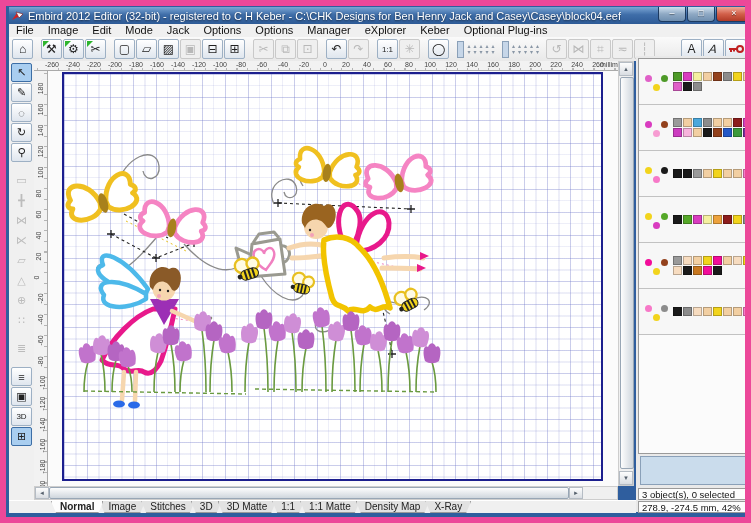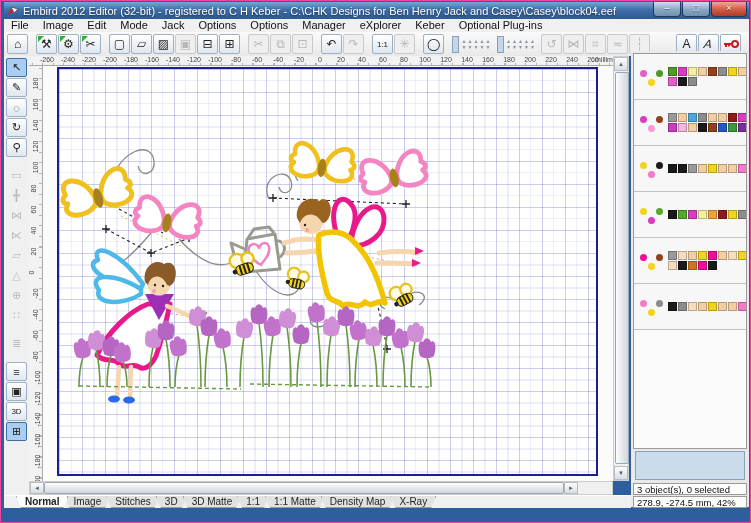--- a/index.html
+++ b/index.html
@@ -1,21 +1,21 @@
 <!DOCTYPE html>
 <html><head>
 <meta charset="utf-8">
 <style>
   html,body{margin:0;padding:0;background:#555;}
   *{box-sizing:border-box;}
   .window{
     position:relative;width:751px;height:523px;
     background:#2f5e9e;
     font-family:"Liberation Sans","DejaVu Sans",sans-serif;
-    overflow:hidden;border:1px solid #ec4899;
+    overflow:hidden;border:6px solid #ec4899;
   }
   
   .titlebar{position:absolute;left:3px;top:1px;width:745px;height:17px;
     display:flex;align-items:center;
     background:linear-gradient(#7ba6d4,#3f6ea9 45%,#2d5a96);
     color:#fff;font-size:11px;white-space:nowrap;overflow:hidden;}
   .titlebar .appicon{width:13px;height:12px;margin:0 4px 0 2px;flex:none;}
   .title-text{text-shadow:0 1px 2px rgba(0,0,0,.6);overflow:hidden;text-overflow:ellipsis;}
   .win-controls{position:absolute;right:2px;top:0;display:flex;}
   .win-btn{width:28px;height:15px;margin-left:1px;border:1px solid #1c3a60;border-top:none;
@@ -79,21 +79,21 @@
     font-size:6px;display:flex;align-items:center;justify-content:center;}
   .vscroll .sb-btn{width:14px;height:14px;}
   .vscroll .thumb{position:absolute;left:1px;top:15px;width:14px;height:392px;
     background:linear-gradient(to right,#fdfdfd,#cfd6dd);border:1px solid #98a6b5;border-radius:2px;}
   .vscroll .sb-btn.down{position:absolute;bottom:0;left:0;}
   .hscroll .sb-btn{width:14px;height:12px;}
   .hscroll .thumb{width:520px;height:12px;background:linear-gradient(#fdfdfd,#cfd6dd);
     border:1px solid #98a6b5;border-radius:2px;}
   
   .tabs{position:absolute;left:3px;top:494px;width:627px;height:13px;background:#f0f0f0;
-    display:flex;align-items:stretch;padding-left:16px;font-size:10px;color:#222;border-top:1px solid #fff;}
+    display:flex;align-items:stretch;padding-left:46px;font-size:10px;color:#222;border-top:1px solid #fff;}
   .tab{padding:0 8px;line-height:12px;background:#e2e2e2;border:1px solid #9a9a9a;border-top:none;
     clip-path:polygon(0 0,100% 0,calc(100% - 5px) 100%,5px 100%);margin-left:-4px;}
   .tab.active{background:#fdfdfd;font-weight:bold;z-index:2;}
   
   .rightpanel{position:absolute;left:630px;top:50px;width:118px;height:456px;background:#e9e9e9;}
   .objlist{position:absolute;left:2px;top:2px;width:114px;height:396px;background:#fbfbfb;border:1px solid #9a9a9a;overflow:hidden;}
   .objrow{height:46px;border-bottom:1px solid #c2c2c2;display:flex;align-items:center;background:#f7f7f7;}
   .objthumb{width:34px;height:42px;flex:none;position:relative;}
   .objthumb i{position:absolute;border-radius:50%;}
   .swatches{flex:1;display:flex;flex-direction:column;justify-content:center;gap:1px;}

